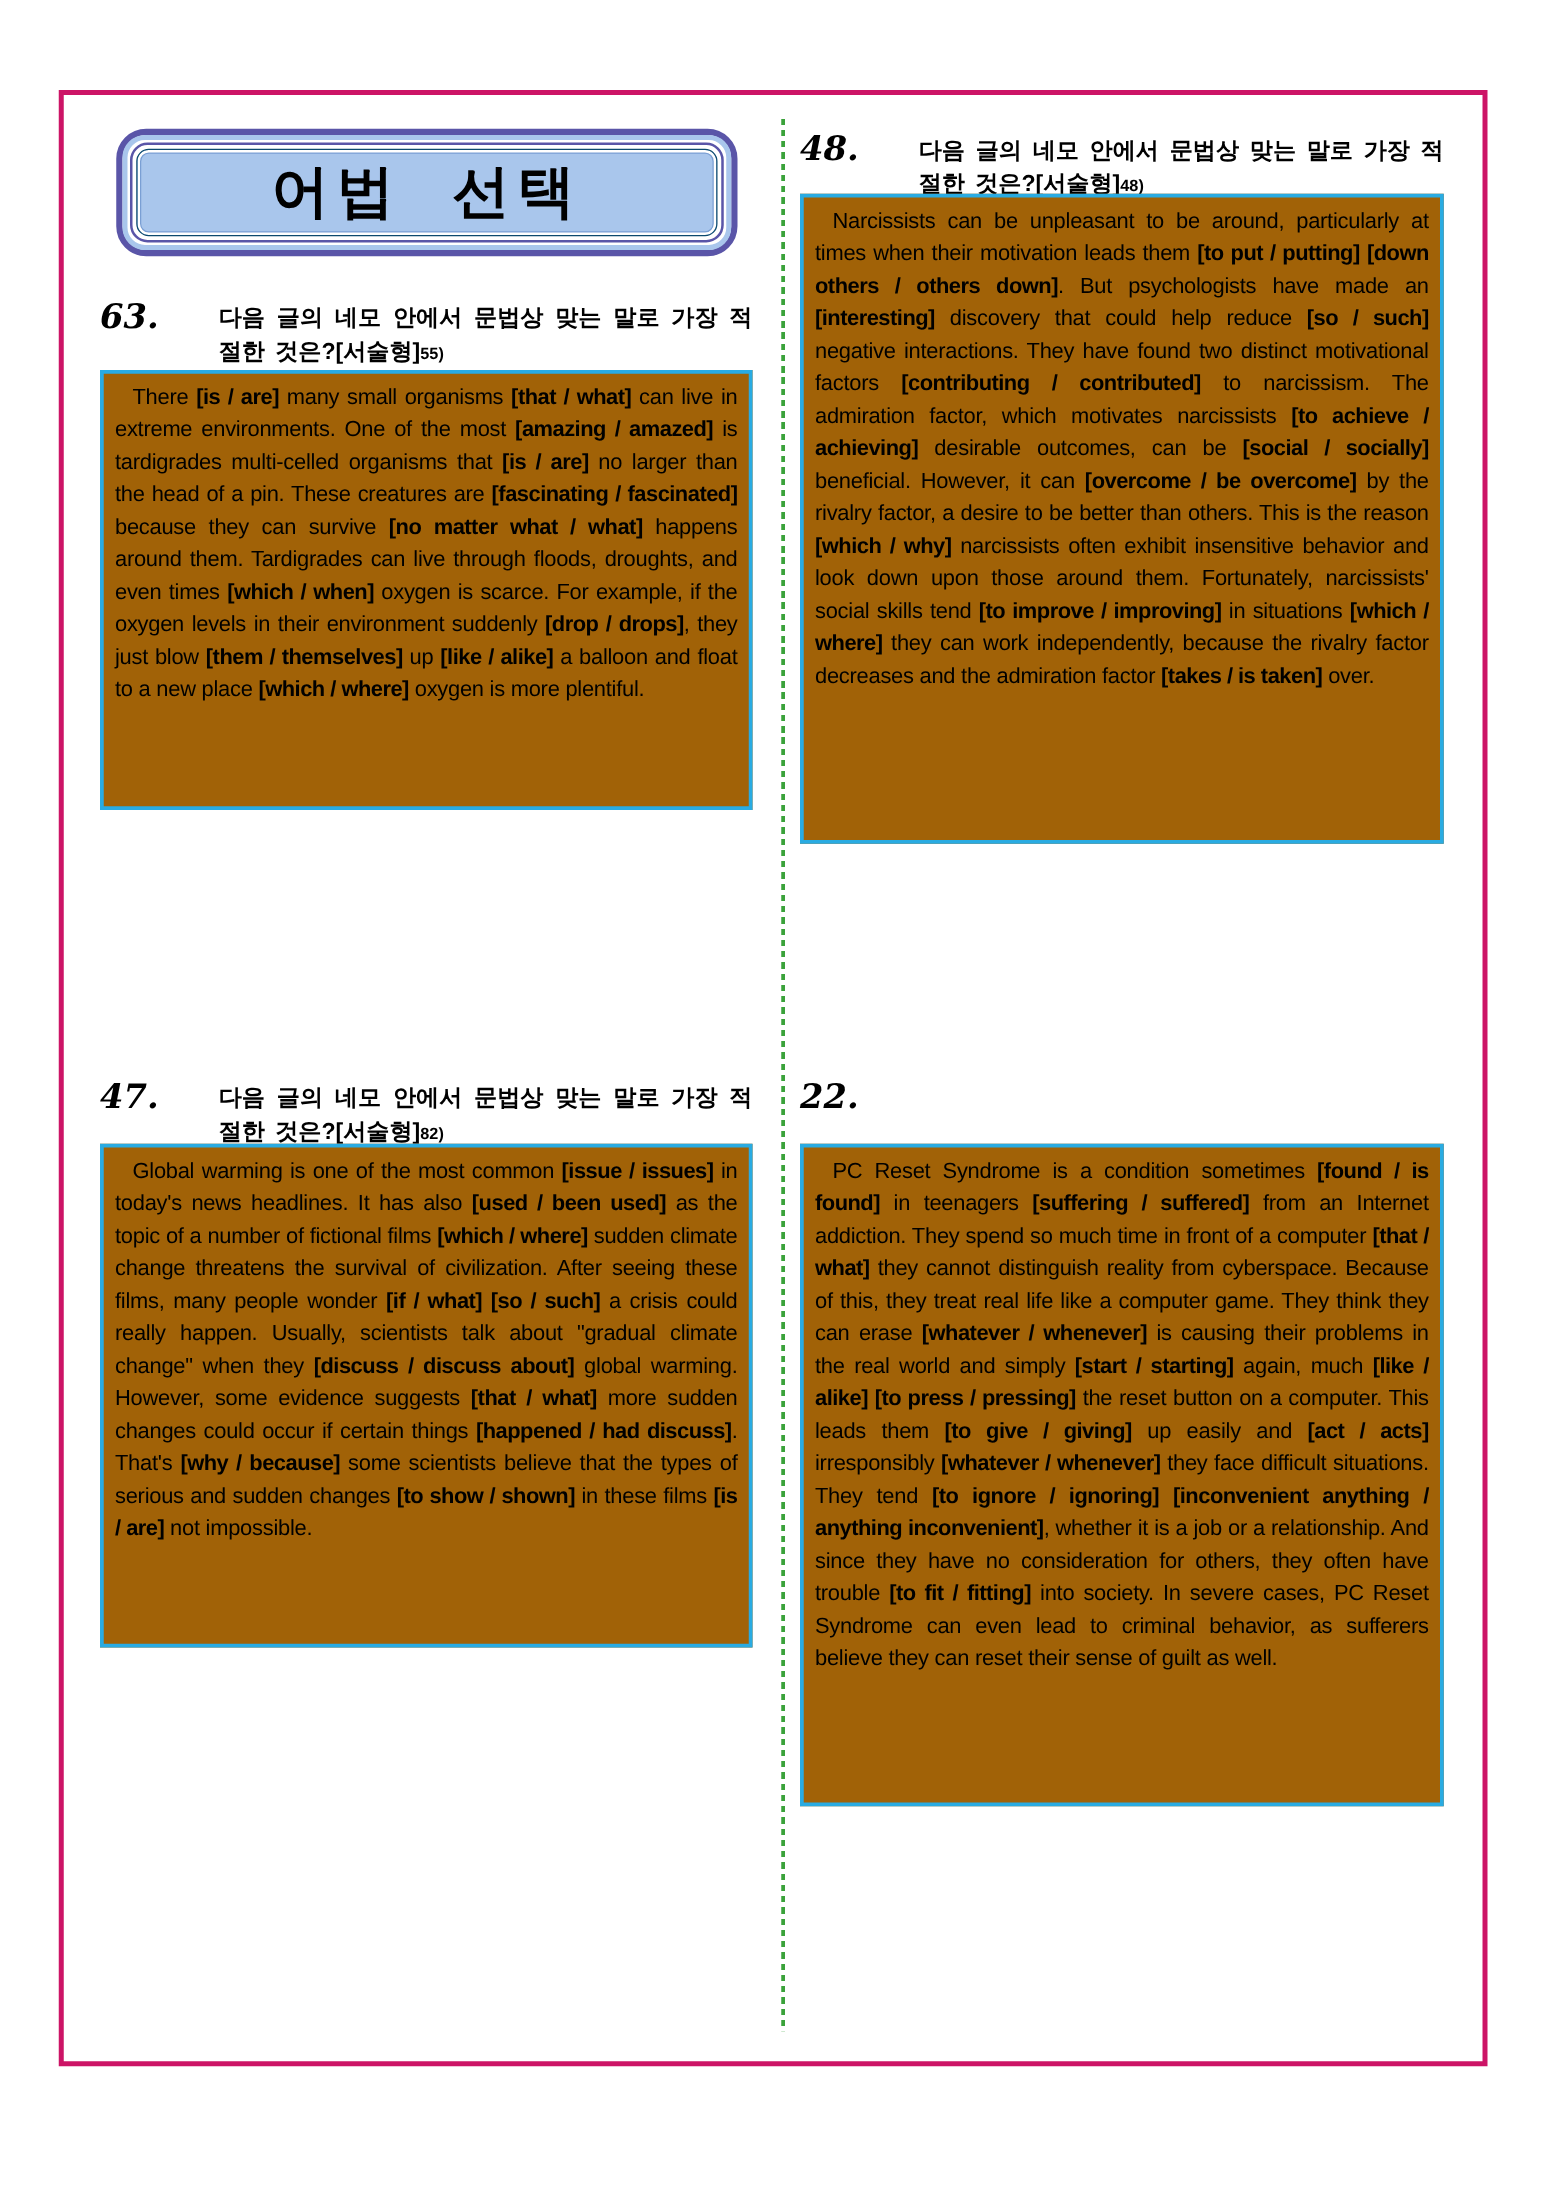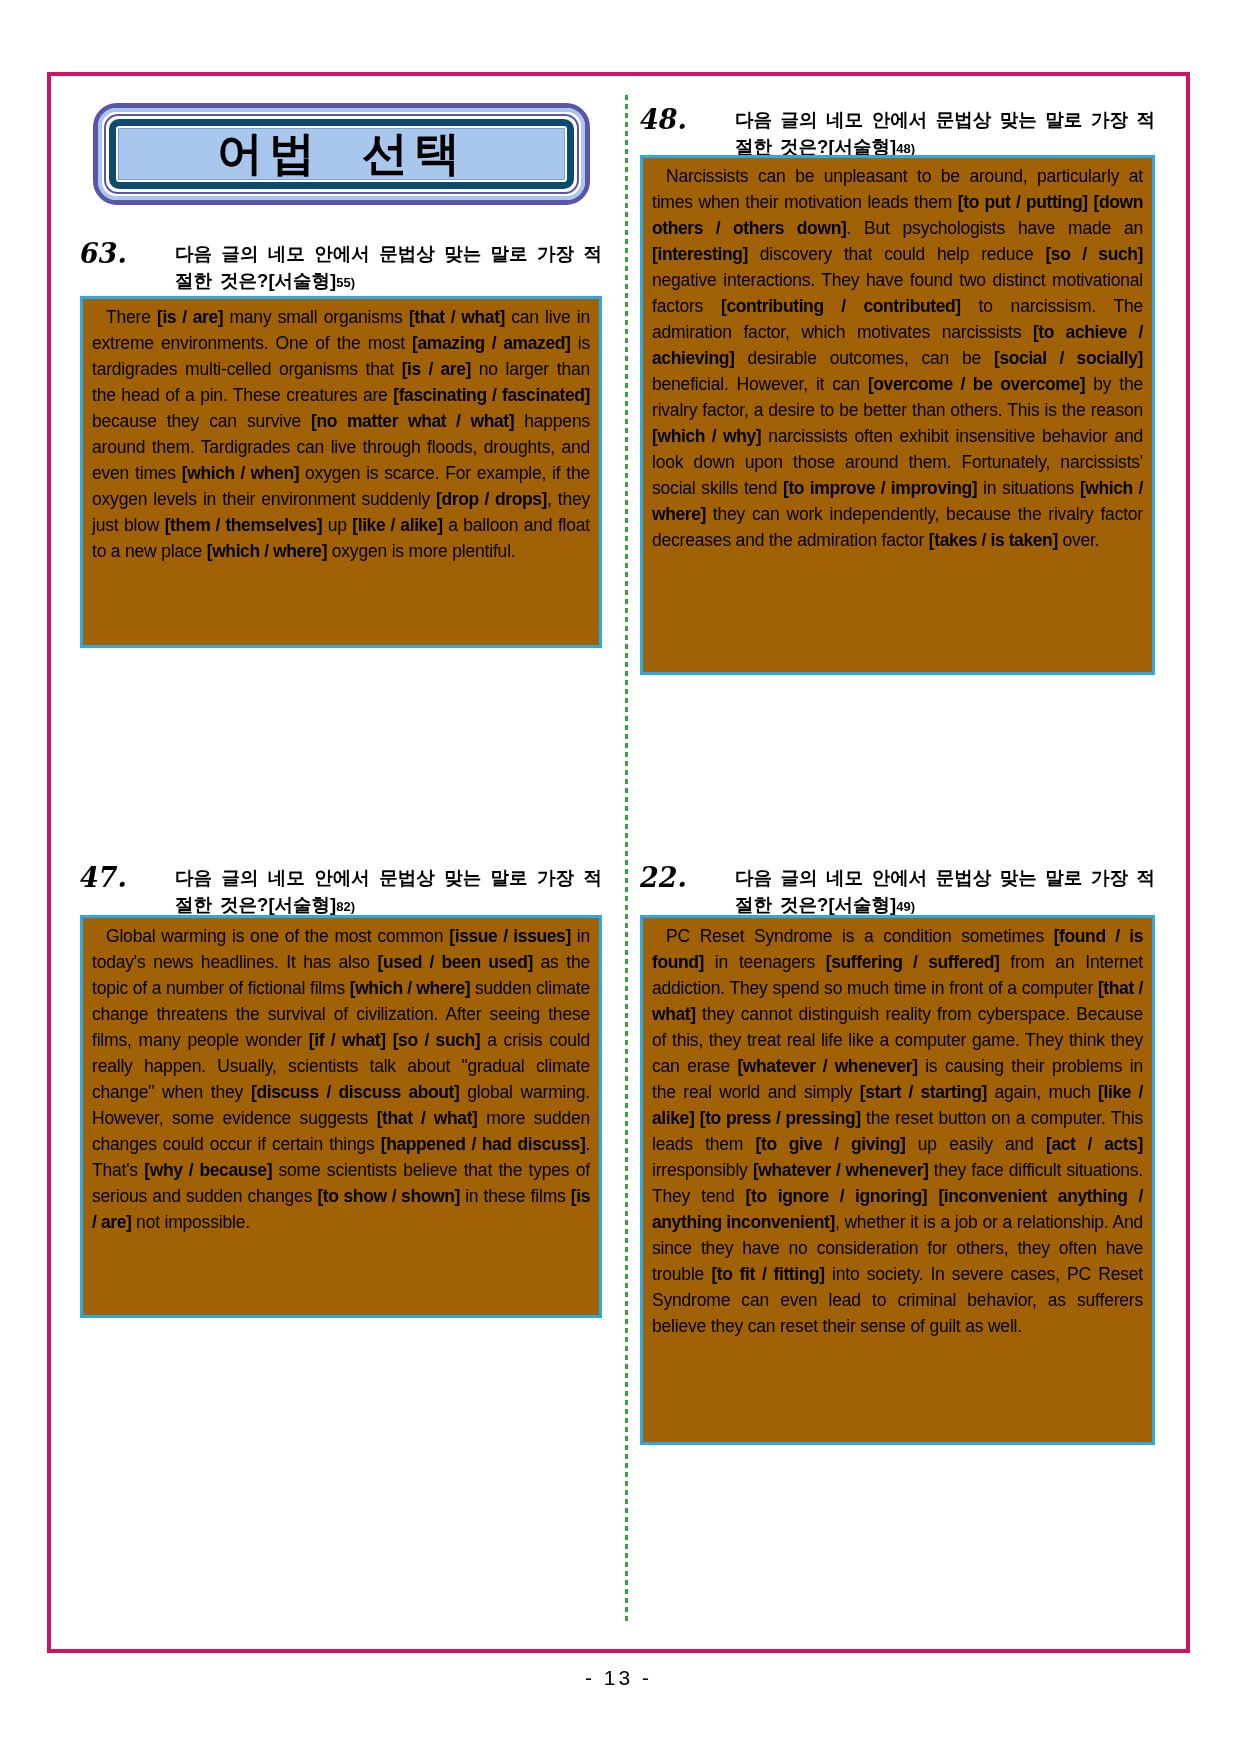--- a/index.html
+++ b/index.html
@@ -37,21 +37,21 @@
   }
   .title-ring2 {
     width: 100%; height: 100%;
     border: 2px solid #5a55a8;
     border-radius: 14px;
     background: #ffffff;
     padding: 3px;
   }
   .title-inner {
     width: 100%; height: 100%;
-    border: 7px solid #0c4a6e;
+    border: 1px solid #0c4a6e;
     border-radius: 10px;
     background: #a9c6ec;
     box-shadow: inset 0 0 0 2px #ffffff, inset 0 0 0 3px #7a9fd4;
     display: flex; align-items: center; justify-content: center;
   }
   .title-text {
     font-size: 46px; font-weight: bold;
     letter-spacing: 6px; word-spacing: 22px;
     color: #000;
   }
@@ -136,19 +136,17 @@
   <div class="passage-box" style="left:80px; top:915px; width:522px; min-height:403px">Global warming is one of the most common <b>[issue / issues]</b> in today's news headlines. It has also <b>[used / been used]</b> as the topic of a number of fictional films <b>[which / where]</b> sudden climate change threatens the survival of civilization. After seeing these films, many people wonder <b>[if / what]</b> <b>[so / such]</b> a crisis could really happen. Usually, scientists talk about "gradual climate change" when they <b>[discuss / discuss about]</b> global warming. However, some evidence suggests <b>[that / what]</b> more sudden changes could occur if certain things <b>[happened / had discuss]</b>. That's <b>[why / because]</b> some scientists believe that the types of serious and sudden changes <b>[to show / shown]</b> in these films <b>[is / are]</b> not impossible.</div>
 
   <div class="q-header" style="left:640px; top:106px; width:515px">
     <span class="qnum">48.</span>
     <p class="qtext"><span>다음 글의 네모 안에서 문법상 맞는 말로 가장 적절한 것은?[서술형]</span><span class="fn">48)</span></p>
   </div>
   <div class="passage-box" style="left:640px; top:155px; width:515px; min-height:520px">Narcissists can be unpleasant to be around, particularly at times when their motivation leads them <b>[to put / putting]</b> <b>[down others / others down]</b>. But psychologists have made an <b>[interesting]</b> discovery that could help reduce <b>[so / such]</b> negative interactions. They have found two distinct motivational factors <b>[contributing / contributed]</b> to narcissism. The admiration factor, which motivates narcissists <b>[to achieve / achieving]</b> desirable outcomes, can be <b>[social / socially]</b> beneficial. However, it can <b>[overcome / be overcome]</b> by the rivalry factor, a desire to be better than others. This is the reason <b>[which / why]</b> narcissists often exhibit insensitive behavior and look down upon those around them. Fortunately, narcissists' social skills tend <b>[to improve / improving]</b> in situations <b>[which / where]</b> they can work independently, because the rivalry factor decreases and the admiration factor <b>[takes / is taken]</b> over.</div>
 
   <div class="q-header" style="left:640px; top:864px; width:515px">
     <span class="qnum">22.</span>
-    <p class="qtext"><span>다음 글의 네모 안에서 문법상 맞는 말로 가장 적절한 것은?[서술형]</span><span class="fn">49)</span></p>
   </div>
   <div class="passage-box" style="left:640px; top:915px; width:515px; min-height:530px">PC Reset Syndrome is a condition sometimes <b>[found / is found]</b> in teenagers <b>[suffering / suffered]</b> from an Internet addiction. They spend so much time in front of a computer <b>[that / what]</b> they cannot distinguish reality from cyberspace. Because of this, they treat real life like a computer game. They think they can erase <b>[whatever / whenever]</b> is causing their problems in the real world and simply <b>[start / starting]</b> again, much <b>[like / alike]</b> <b>[to press / pressing]</b> the reset button on a computer. This leads them <b>[to give / giving]</b> up easily and <b>[act / acts]</b> irresponsibly <b>[whatever / whenever]</b> they face difficult situations. They tend <b>[to ignore / ignoring]</b> <b>[inconvenient anything / anything inconvenient]</b>, whether it is a job or a relationship. And since they have no consideration for others, they often have trouble <b>[to fit / fitting]</b> into society. In severe cases, PC Reset Syndrome can even lead to criminal behavior, as sufferers believe they can reset their sense of guilt as well.</div>
 
-  <div class="page-num">- 13 -</div>
 
 </div>
 
 </body></html>

